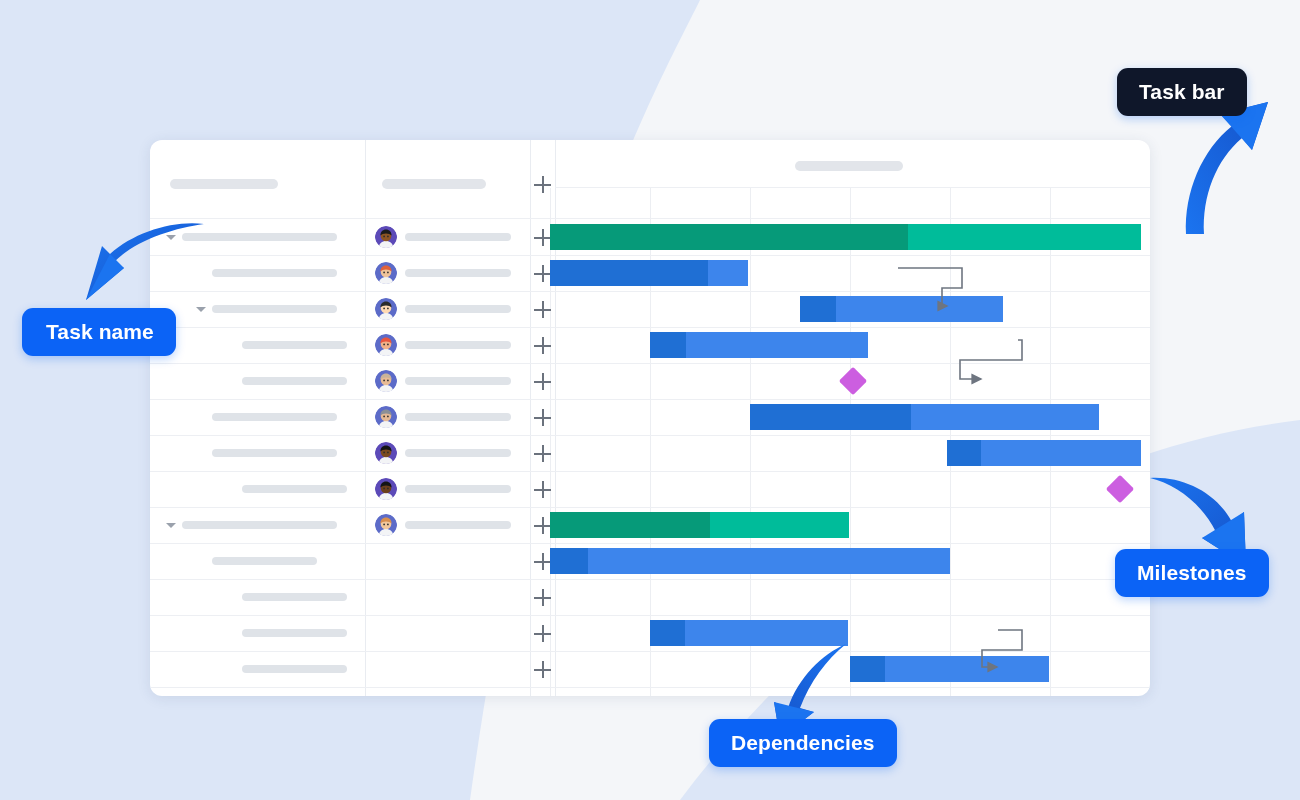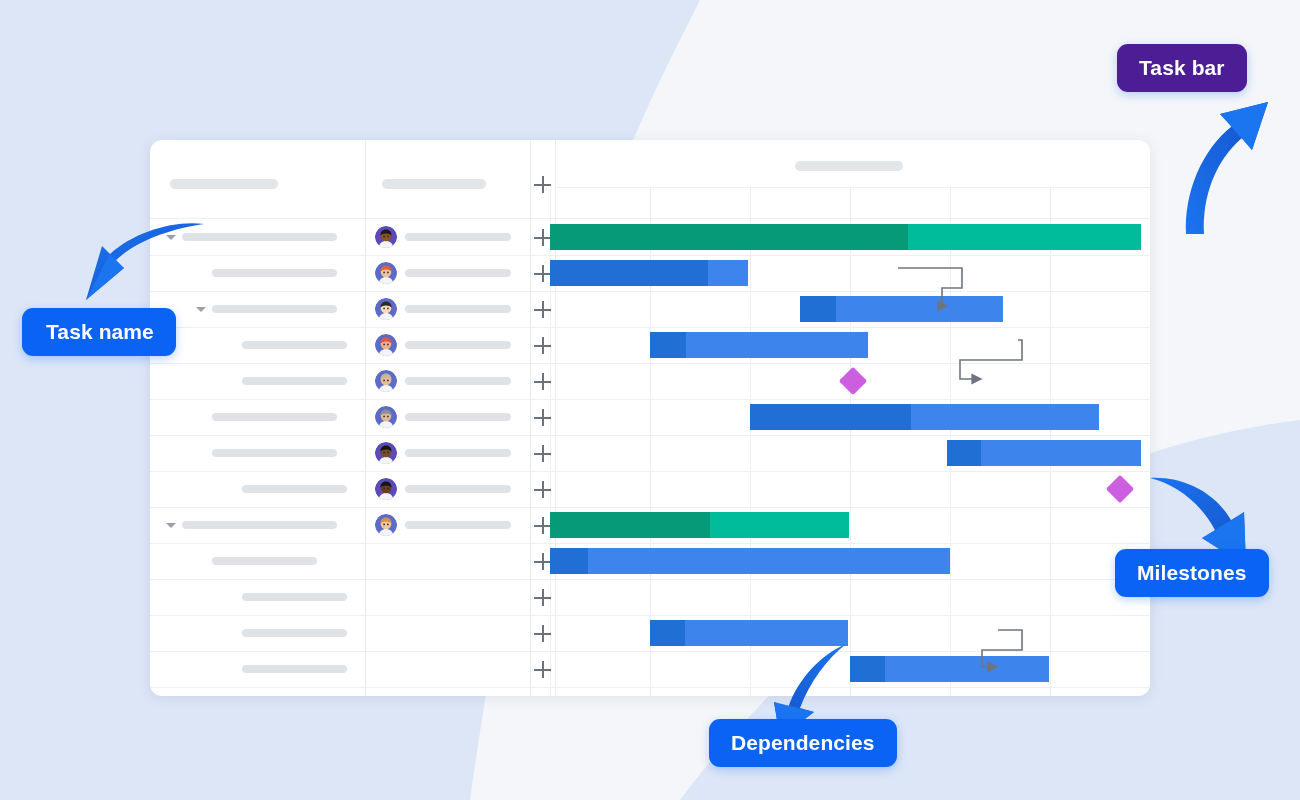--- a/index.html
+++ b/index.html
@@ -413,17 +413,17 @@
     <linearGradient id="g4" x1="1" y1="0" x2="0" y2="1">
       <stop offset="0" stop-color="#1b74f0"></stop>
         <stop offset="1" stop-color="#1552c8"></stop>
     </linearGradient>
   </defs>
   <path d="M86 4 C62 14 38 38 28 68 L14 62 L20 98 L54 72 L40 68 C50 42 66 20 86 4 Z" fill="url(#g4)"></path>
   <path d="M14 62 L20 98 L54 72 Z" fill="#1b74f0"></path>
 </svg>
 
 <div id="pills">
-    <div class="pill" style="left: 1117px; top: 44px; background: #4c1d95; text-align: right;">Task bar</div>
+    <div class="pill" style="left: 1117px; top: 68px; background: #0f172a; text-align: right;">Task bar</div>
     <div class="pill" style="left: 22px; top: 308px; background: rgb(11, 99, 246); padding-left: 24px;">Task name</div>
     <div class="pill" style="left: 1115px; top: 549px; background: rgb(11, 99, 246);">Milestones</div>
     <div class="pill" style="left: 709px; top: 719px; background: rgb(11, 99, 246);">Dependencies</div>
   </div>
 
 </body></html>

